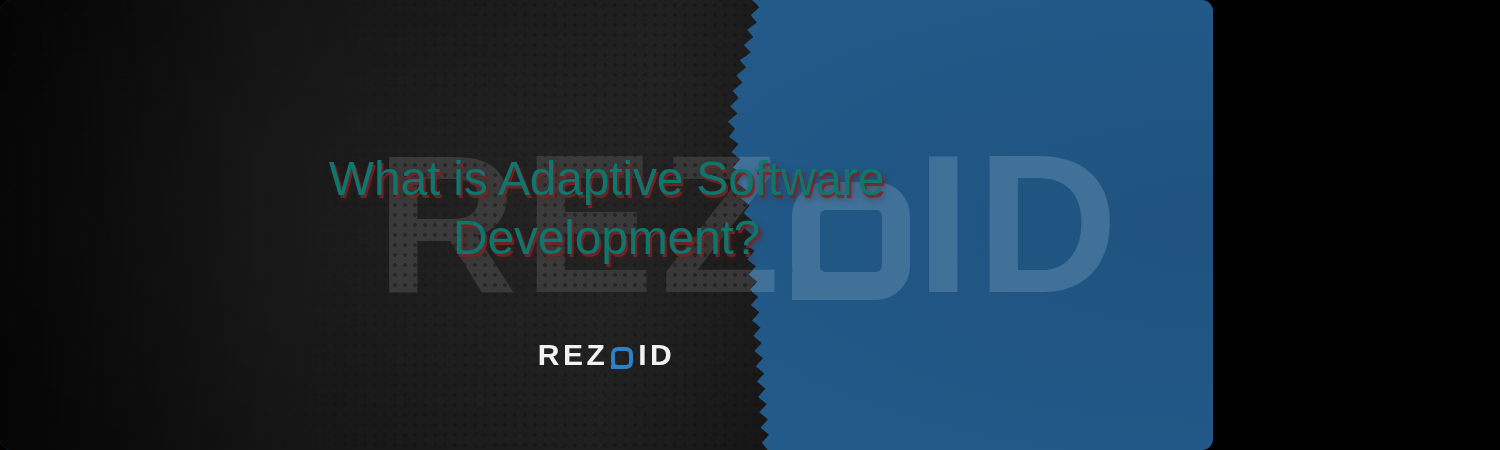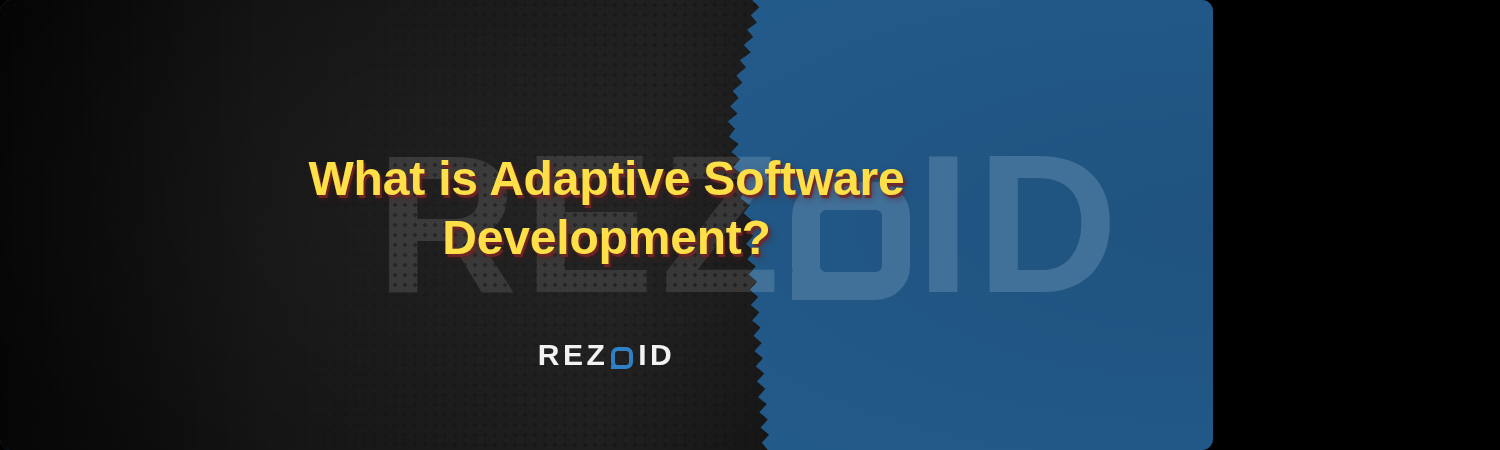--- a/index.html
+++ b/index.html
@@ -140,23 +140,23 @@
     flex-direction:column;
     align-items:center;
     justify-content:flex-start;
     padding-top:150px;
     box-sizing:border-box;
   }
   .headline{
     margin:0;
     width:700px;
     text-align:center;
-    color:#fde047;
+    color:#0f766e;
     font-size:48px;
-    font-weight:700;
+    font-weight:400;
     line-height:1.22;
     letter-spacing:-0.2px;
     text-shadow:
       2px 3px 0 rgba(120,36,36,.85),
       3px 4px 6px rgba(90,25,25,.55);
   }
 
   
   .logo{
     position:absolute;

